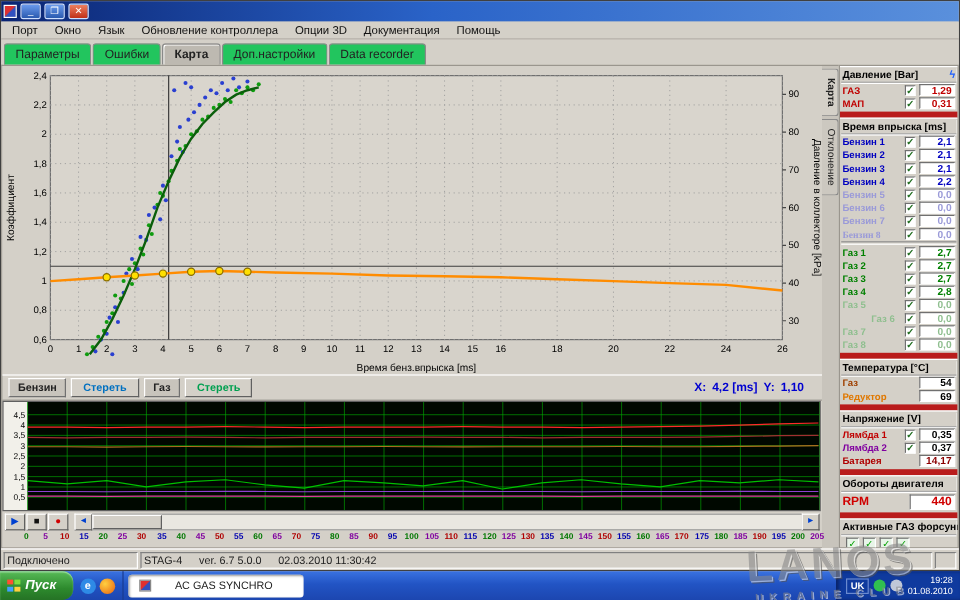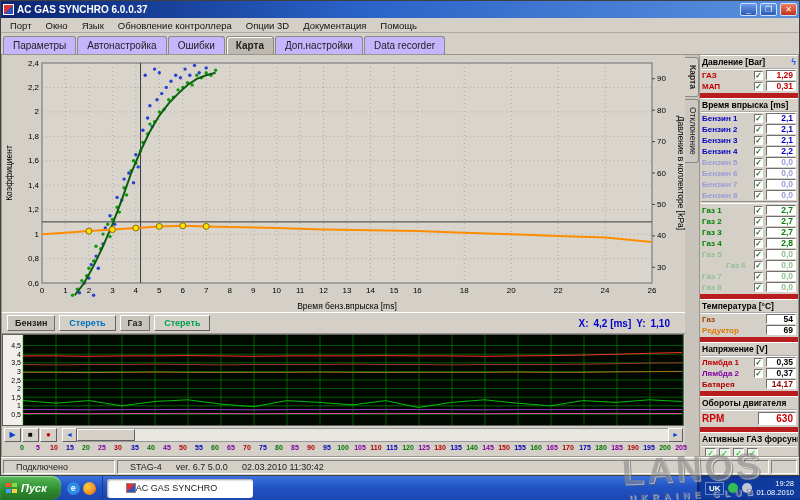--- a/index.html
+++ b/index.html
@@ -9,21 +9,21 @@
 .titlebar{height:17px;background:linear-gradient(90deg,#0a2472,#2a63c8 45%,#5a90dc);display:flex;align-items:center;padding:0 2px;gap:3px;}
 .title-icon{width:11px;height:11px;background:linear-gradient(135deg,#e03030 45%,#3050c0 55%);border:1px solid #fff;flex:none;}
 .title-text{color:#fff;font-size:10px;font-weight:bold;flex:1;white-space:nowrap;overflow:hidden;}
 .tb-btn{width:17px;height:13px;font-size:8px;line-height:11px;text-align:center;color:#fff;border:1px solid #cfe0ff;border-radius:2px;background:linear-gradient(#6a9aec,#2a5ab0);flex:none;}
 .tb-btn.close{background:linear-gradient(#ee8060,#c03018);}
 
 .menubar{height:15px;display:flex;align-items:center;font-size:9.5px;padding-left:2px;border-bottom:1px solid #aeaaa2;background:#d4d0c8;}
 .menu-item{padding:1px 7px;color:#111;}
 
 .tabrow{height:21px;display:flex;align-items:flex-end;padding:2px 2px 0 2px;gap:1px;background:#d4d0c8;}
-.tab{font-size:10px;padding:3px 9px 3px;background:#c4b5fd;border:1px solid #8a8a8a;border-bottom:none;border-radius:3px 3px 0 0;color:#222;}
+.tab{font-size:10px;padding:3px 9px 3px;background:#22c55e;border:1px solid #8a8a8a;border-bottom:none;border-radius:3px 3px 0 0;color:#222;}
 .tab.active{background:#bdb9b1;font-weight:bold;box-shadow:inset 1px 1px 0 #fff;}
 
 .content{position:absolute;top:53px;bottom:18px;left:0;right:0;display:flex;}
 .leftcol{width:684px;display:flex;flex-direction:column;border:1px solid #9a968e;border-right:none;background:#d4d0c8;}
 #map-svg{display:block;background:#d4d0c8;}
 .map-toolbar{height:22px;display:flex;align-items:center;gap:4px;padding:0 5px;border-top:1px solid #fff;border-bottom:1px solid #9a968e;}
 .fuel-chip{font-size:9px;font-weight:bold;padding:2px 7px;background:#c8c4bc;border:1px solid;border-color:#fff #707070 #707070 #fff;color:#222;}
 .clear-btn{font-size:9px;font-weight:bold;padding:2px 9px;background:#d4d0c8;border:1px solid;border-color:#fff #606060 #606060 #fff;cursor:default;}
 .clear-btn.petrolc{color:#0070c0;}
 .clear-btn.gasc{color:#00a050;}
@@ -56,36 +56,36 @@
 .pval{width:30px;margin-left:3px;background:#fff;border:1px solid;border-color:#707070 #fff #fff #707070;text-align:right;padding-right:2px;font-size:8.5px;height:10px;line-height:9px;flex:none;}
 .prow.big .pval{width:38px;height:13px;line-height:12px;font-size:10px;}
 .gsep{height:3px;border-top:1px solid #909090;border-bottom:1px solid #fff;margin:1px 0;}
 .indrow{display:flex;gap:3px;padding:1px 4px;}
 .indcell{display:flex;flex-direction:column;align-items:center;gap:1px;}
 .indbox{width:11px;height:10px;background:#e8f4e8;border:1px solid;border-color:#707070 #fff #fff #707070;color:#00a000;font-size:8px;line-height:9px;text-align:center;}
 .indnum{width:11px;height:9px;font-size:7.5px;font-weight:bold;text-align:center;background:#cdc9c1;border:1px solid #9a9a9a;line-height:8px;}
 .gauge{margin:auto 3px 3px 3px;background:#000;border-radius:4px;height:48px;flex:none;display:flex;align-items:center;justify-content:center;}
 
 .statusbar{position:absolute;bottom:0;left:0;right:0;height:18px;background:#d4d0c8;display:flex;align-items:center;padding:0 2px;gap:2px;border-top:1px solid #fff;}
-.scell{border:1px solid;border-color:#808080 #fff #fff #808080;height:14px;font-size:9px;padding:0 12px;line-height:12px;color:#222;white-space:nowrap;overflow:hidden;}
+.scell{border:1px solid;border-color:#808080 #fff #fff #808080;height:14px;font-size:9px;padding:0 2px;line-height:12px;color:#222;white-space:nowrap;overflow:hidden;}
 .scell.conn{width:112px;flex:none;}
 .scell.info{flex:1;display:flex;gap:14px;}
 .scell.grip{width:18px;flex:none;}
 
 .taskbar{position:absolute;left:0;right:0;bottom:0;height:24px;background:linear-gradient(#3a72e0,#2254c4 45%,#1c46b0);display:flex;align-items:stretch;z-index:10;}
 .startbtn{background:linear-gradient(#58bb58,#2d8a2d 60%,#257225);border-radius:0 9px 9px 0;color:#fff;font-style:italic;font-weight:bold;font-size:11px;display:flex;align-items:center;gap:4px;padding:0 14px 0 6px;box-shadow:inset 0 1px 1px #9fdd9f;}
 .winflag{width:11px;height:11px;display:grid;grid-template-columns:5px 5px;grid-gap:1px;}
 .winflag i{display:block;width:5px;height:4px;}
 .wf1{background:#ff5030;}.wf2{background:#80e040;}.wf3{background:#40a0ff;}.wf4{background:#ffd040;}
 .quicklaunch{display:flex;align-items:center;gap:3px;padding:0 6px;border-right:1px solid #1a3a90;}
 .qlicon{width:13px;height:13px;border-radius:50%;font-size:9px;font-weight:bold;color:#fff;text-align:center;line-height:13px;}
 .ql-ie{background:#2e8ae6;}
 .ql-ff{background:radial-gradient(circle at 35% 35%,#ffd040,#e86010);}
 .tasks{display:flex;align-items:center;gap:3px;padding:2px 4px;flex:1;}
-.task{width:146px;height:19px;border-radius:3px;background:linear-gradient(#4a80e8,#2e5ecd);display:flex;align-items:center;gap:0;padding:0 19px;color:#fff;font-size:9px;box-shadow:inset 0 1px 0 #7aa6f4;overflow:hidden;white-space:nowrap;}
+.task{width:146px;height:19px;border-radius:3px;background:linear-gradient(#4a80e8,#2e5ecd);display:flex;align-items:center;gap:20px;padding:0 9px;color:#fff;font-size:9px;box-shadow:inset 0 1px 0 #7aa6f4;overflow:hidden;white-space:nowrap;}
 .task.active{background:#fff;color:#222;box-shadow:inset 1px 1px 2px #999;}
 .ticon{width:10px;height:10px;flex:none;}
 .task:nth-child(1) .ticon{background:linear-gradient(135deg,#e03030 45%,#3050c0 55%);border:1px solid #888;}
 .task:nth-child(2) .ticon{background:conic-gradient(#e03030,#f0c030,#30a030,#3050c0,#e03030);border:1px solid #567;}
 .tray{display:flex;align-items:center;gap:4px;background:#0f3a9e;box-shadow:inset 2px 0 3px #082268;padding:0 6px 0 8px;}
 .langbox{color:#fff;font-size:8px;font-weight:bold;border:1px solid #6a8ad0;padding:1px 3px;}
 .trayicon{width:10px;height:10px;border-radius:50%;}
 .ti-green{background:#30c050;}
 .ti-gray{background:#c0c8d8;}
 .clock{color:#fff;font-size:7.5px;line-height:9px;text-align:right;}
@@ -94,39 +94,37 @@
 .watermark .l1{font-size:36px;font-weight:bold;letter-spacing:3px;text-shadow:1px 1px 0 #e8e8e8,2px 2px 0 #555;}
 .watermark .l2{font-size:9px;font-weight:bold;letter-spacing:5px;text-shadow:1px 1px 0 #eee;}
 </style>
 </head>
 <body>
 
 <div class="app">
 
   <div class="titlebar">
     <span class="title-icon"></span>
-    <span class="title-text">AC GAS SYNCHRO  6.0.0.37</span>
     <span class="tb-btn">_</span>
     <span class="tb-btn">❐</span>
     <span class="tb-btn close">✕</span>
   </div>
 
   <div class="menubar">
       <span class="menu-item">Порт</span>
       <span class="menu-item">Окно</span>
       <span class="menu-item">Язык</span>
       <span class="menu-item">Обновление контроллера</span>
       <span class="menu-item">Опции 3D</span>
       <span class="menu-item">Документация</span>
       <span class="menu-item">Помощь</span>
     </div>
 
   <div class="tabrow">
       <div class="tab">Параметры</div>
-      <div class="tab">Автонастройка</div>
       <div class="tab">Ошибки</div>
       <div class="tab active">Карта</div>
       <div class="tab">Доп.настройки</div>
       <div class="tab">Data recorder</div>
     </div>
 
   <div class="content">
     <div class="leftcol">
       <svg id="map-svg" width="684" height="258">
           <rect x="40" y="8" width="610" height="220" fill="#d9d5cd" stroke="#6f6f6f"></rect>
@@ -474,21 +472,21 @@
               <span class="plab" style="color: rgb(154, 154, 216);">Бензин 6</span>
               <span class="pcb">✓</span>
               <span class="pval" style="color: rgb(154, 154, 216);">0,0</span>
             </div>
             <div class="prow">
               <span class="plab" style="color: rgb(154, 154, 216);">Бензин 7</span>
               <span class="pcb">✓</span>
               <span class="pval" style="color: rgb(154, 154, 216);">0,0</span>
             </div>
             <div class="prow">
-              <span class="plab" style="color: rgb(154, 154, 216);">Бензин 8</span>
+              <span class="plab" style="color: rgb(154, 154, 216); font-family: Liberation Serif, serif;">Бензин 8</span>
               <span class="pcb">✓</span>
               <span class="pval" style="color: rgb(154, 154, 216);">0,0</span>
             </div>
             <div class="gsep"></div>
             <div class="prow">
               <span class="plab" style="color: rgb(0, 128, 0);">Газ 1</span>
               <span class="pcb">✓</span>
               <span class="pval" style="color: rgb(0, 128, 0);">2,7</span>
             </div>
             <div class="prow">
@@ -558,21 +556,21 @@
               <span class="plab" style="color: rgb(176, 0, 0);">Батарея</span>
               <span class="pval" style="color: rgb(139, 0, 0);">14,17</span>
             </div>
           </div>
           <div class="psec">
             <div class="phead">
               <span>Обороты двигателя</span>
             </div>
             <div class="prow big">
               <span class="plab" style="color: rgb(208, 0, 0);">RPM</span>
-              <span class="pval" style="color: rgb(208, 0, 0);">630</span>
+              <span class="pval" style="color: rgb(208, 0, 0);">440</span>
             </div>
           </div>
           <div class="psec">
             <div class="phead">
               <span>Активные ГАЗ форсунки</span>
             </div>
             <div class="indrow">
               <div class="indcell">
                 <span class="indbox">✓</span>
                 <span class="indnum">1</span>

